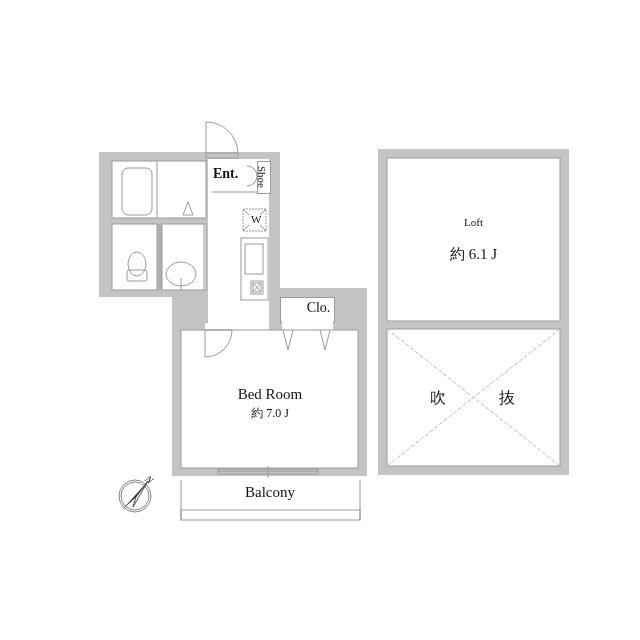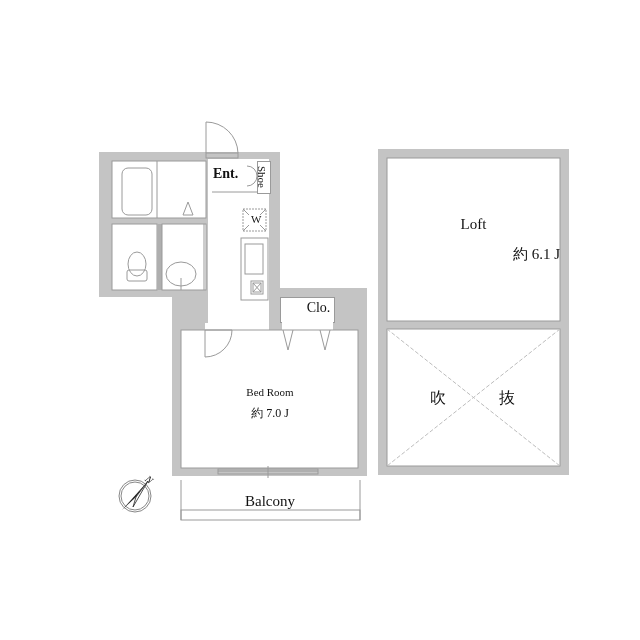--- a/index.html
+++ b/index.html
@@ -114,21 +114,21 @@
       <circle cx="135" cy="496" r="14" fill="none" stroke="#888" stroke-width="1"></circle>
       <polygon points="148,481 122,510 136,497" fill="#222"></polygon>
       <polygon points="148,481 136,497 133,507" fill="#fff" stroke="#222" stroke-width="0.8"></polygon>
     </g>
   </svg>
 
   <div class="label" style="left:213px;top:166px;font-size:14px;font-weight:bold;">Ent.</div>
   <div class="label" style="left:244px;top:171px;font-size:11px;transform:rotate(90deg);transform-origin:center;width:36px;">Shoe</div>
   <div class="label" style="left:251px;top:213px;font-size:11px;">W</div>
   <div class="label" style="left:280px;top:300px;width:77px;font-size:14px;text-align:center;">Clo.</div>
-  <div class="label" style="left:200px;top:386px;width:140px;font-size:11px;">Bed Room</div>
+  <div class="label" style="left:200px;top:386px;width:140px;font-size:15px;">Bed Room</div>
   <div class="label" style="left:200px;top:405px;width:140px;font-size:12px;">約 7.0 J</div>
-  <div class="label" style="left:200px;top:484px;width:140px;font-size:15px;margin-top:9px;">Balcony</div>
-  <div class="label" style="left:387px;top:216px;width:173px;font-size:15px;">Loft</div>
-  <div class="label" style="left:387px;top:245px;width:173px;font-size:15px;text-align:right;">約 6.1 J</div>
+  <div class="label" style="left:200px;top:484px;width:140px;font-size:15px;">Balcony</div>
+  <div class="label" style="left:387px;top:216px;width:173px;font-size:11px;">Loft</div>
+  <div class="label" style="left:387px;top:245px;width:173px;font-size:15px;">約 6.1 J</div>
   <div class="label" style="left:430px;top:388px;font-size:16px;">吹</div>
   <div class="label" style="left:499px;top:388px;font-size:16px;">抜</div>
   <div class="label" style="left:146px;top:474px;font-size:10px;font-style:italic;transform:rotate(40deg);">N</div>
 </div>
 
 </body></html>

